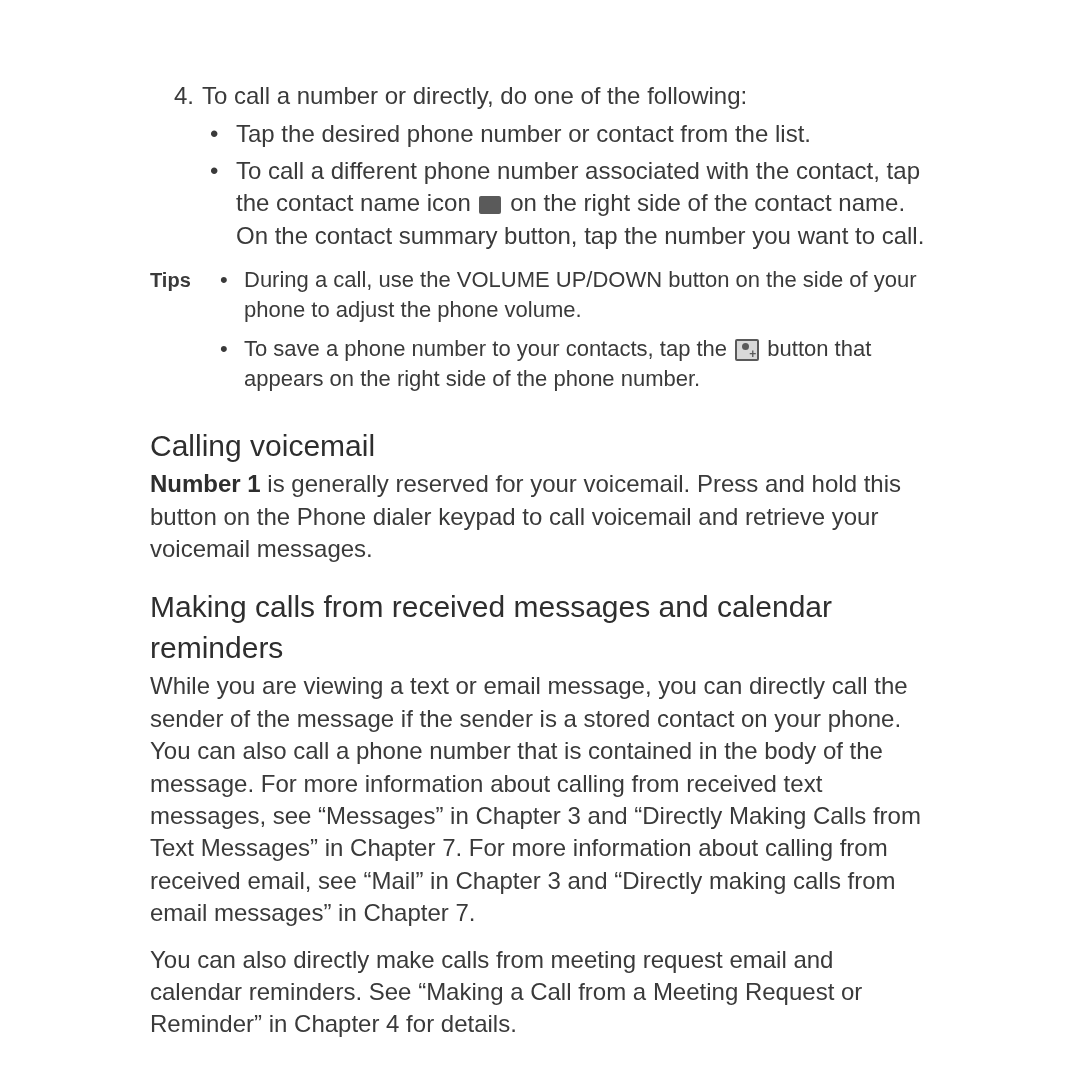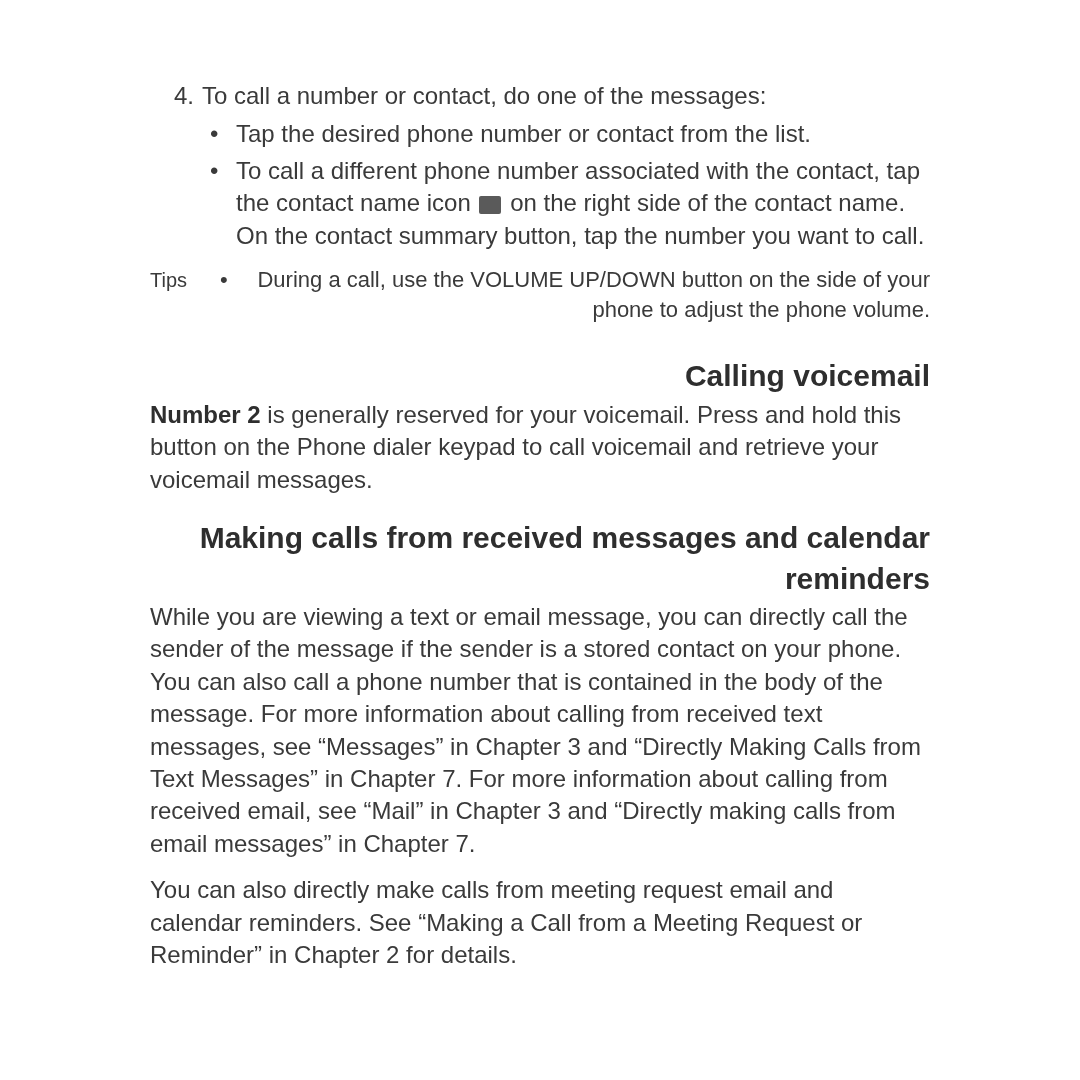--- a/index.html
+++ b/index.html
@@ -54,48 +54,46 @@
     color: #3a3a3a;
   }
   
   .tips-row {
     display: flex;
     margin: 8px 0 20px 0;
   }
   .tips-label {
     flex: 0 0 70px;
     font-size: 20px;
-    font-weight: 400;
+    font-weight: 700;
     padding-top: 2px;
   }
   .tips-body { flex: 1 1 auto; font-size: 22px; }
   ul.tips-bullets {
     list-style: none;
     margin: 0;
     padding: 0;
-    text-align: right;
   }
   ul.tips-bullets > li {
     position: relative;
     padding-left: 24px;
     margin: 0 0 10px 0;
   }
   ul.tips-bullets > li::before {
     content: "•";
     position: absolute;
     left: 0;
     top: 0;
   }
   
   h2.section {
     font-size: 30px;
-    font-weight: 700;
+    font-weight: 400;
     margin: 22px 0 0 0;
     color: #2e2e2e;
-    text-align: right;
   }
   p.body {
     margin: 2px 0 14px 0;
   }
   .bold { font-weight: 600; color: #2e2e2e; }
   
   .icon-box {
     display: inline-block;
     vertical-align: -3px;
     width: 22px;
@@ -134,40 +132,43 @@
     color: #5a5a5a;
   }
 </style>
 </head>
 <body>
 
 <div class="page">
 
   <div class="step">
     <div class="step-num">4.</div>
-    <div class="step-body">To call a number or contact, do one of the messages:</div>
+    <div class="step-body">To call a number or directly, do one of the following:</div>
   </div>
   <ul class="bullets">
     <li>Tap the desired phone number or contact from the list.</li>
     <li>
       <span>To call a different phone number associated with the contact, tap the contact name icon </span><span class="icon-box"></span><span> on the right side of the contact name. On the contact summary button, tap the number you want to call.</span>
     </li>
   </ul>
 
   <div class="tips-row">
     <div class="tips-label">Tips</div>
     <div class="tips-body">
       <ul class="tips-bullets">
         <li>During a call, use the VOLUME UP/DOWN button on the side of your phone to adjust the phone volume.</li>
+        <li>
+          <span>To save a phone number to your contacts, tap the </span><span class="icon-add-contact"></span><span> button that appears on the right side of the phone number.</span>
+        </li>
       </ul>
     </div>
   </div>
 
   <h2 class="section">Calling voicemail</h2>
   <p class="body">
-    <span class="bold">Number 2</span><span> is generally reserved for your voicemail. Press and hold this button on the Phone dialer keypad to call voicemail and retrieve your voicemail messages.</span>
+    <span class="bold">Number 1</span><span> is generally reserved for your voicemail. Press and hold this button on the Phone dialer keypad to call voicemail and retrieve your voicemail messages.</span>
   </p>
 
   <h2 class="section">Making calls from received messages and calendar reminders</h2>
   <p class="body">While you are viewing a text or email message, you can directly call the sender of the message if the sender is a stored contact on your phone. You can also call a phone number that is contained in the body of the message. For more information about calling from received text messages, see “Messages” in Chapter 3 and “Directly Making Calls from Text Messages” in Chapter 7. For more information about calling from received email, see “Mail” in Chapter 3 and “Directly making calls from email messages” in Chapter 7.</p>
-  <p class="body">You can also directly make calls from meeting request email and calendar reminders. See “Making a Call from a Meeting Request or Reminder” in Chapter 2 for details.</p>
+  <p class="body">You can also directly make calls from meeting request email and calendar reminders. See “Making a Call from a Meeting Request or Reminder” in Chapter 4 for details.</p>
 
 </div>
 
 </body></html>

